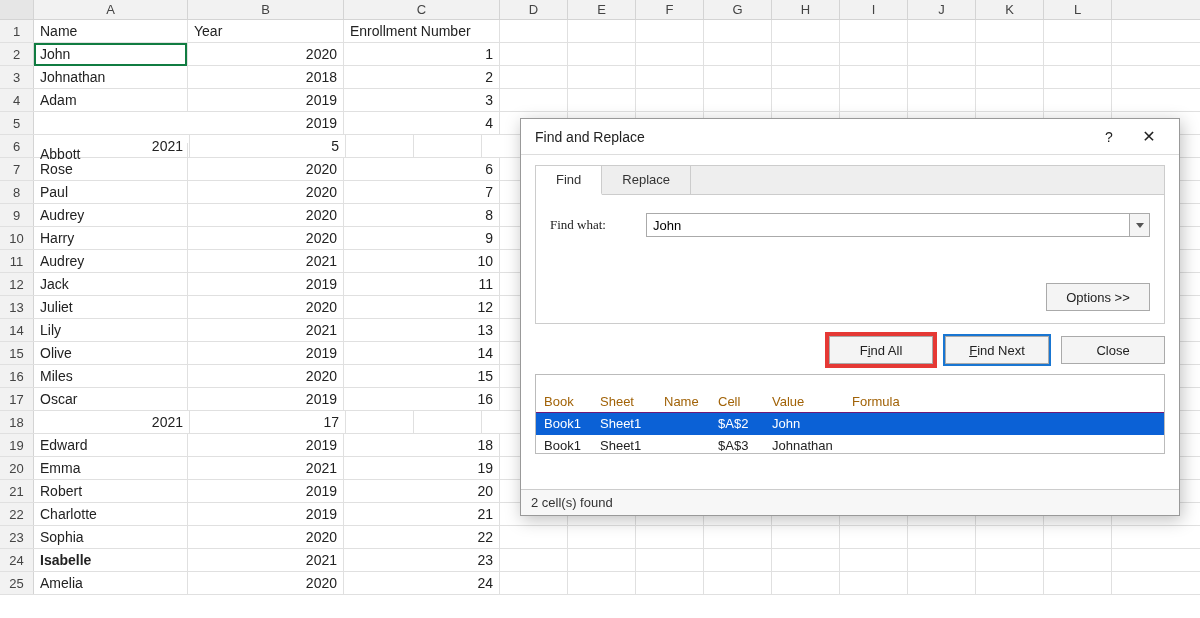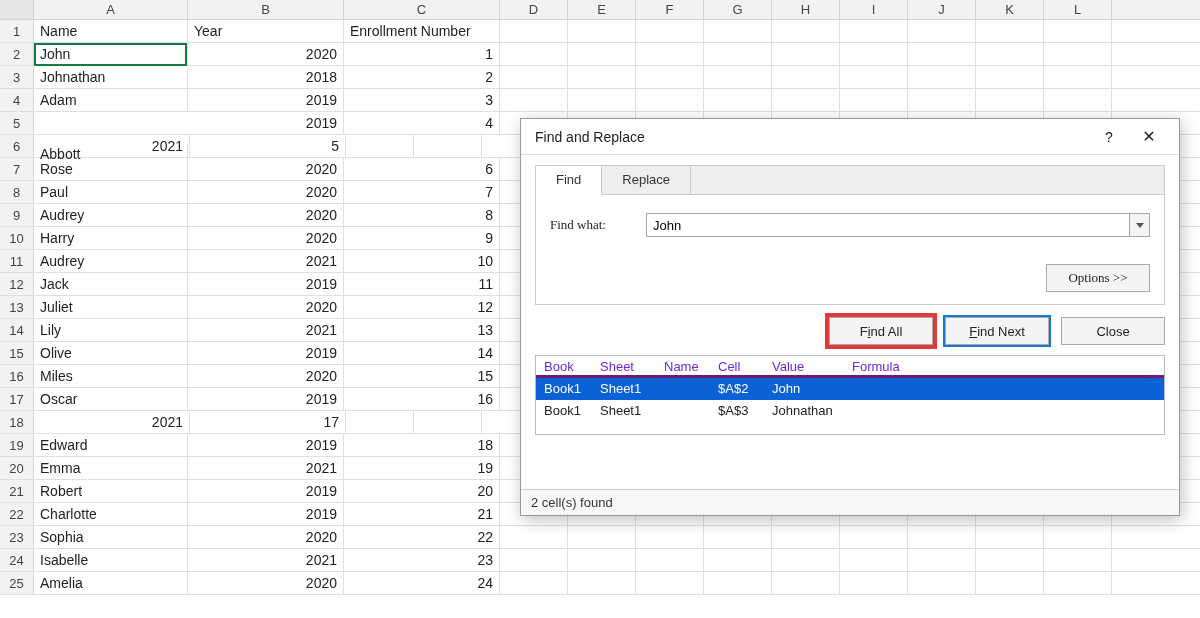--- a/index.html
+++ b/index.html
@@ -164,22 +164,21 @@
   }
   .dropdownbtn::after {
     content: "";
     border-left: 4px solid transparent;
     border-right: 4px solid transparent;
     border-top: 5px solid #555;
   }
   .options-row {
     display: flex;
     justify-content: flex-end;
-    margin-top: 27px;
-    font-family: Liberation Serif, serif;
+    margin-top: 46px;
   }
   .btn {
     min-width: 104px;
     height: 28px;
     border: 1px solid #aaa;
     background: #f4f4f4;
     margin-left: 12px;
     cursor: pointer;
     padding: 0 14px;
     font-size: 13px;
@@ -205,23 +204,24 @@
     height: 80px;
     overflow: hidden;
     font-size: 13px;
   }
   .results-header, .results-row {
     display: flex;
     height: 22px;
     line-height: 22px;
   }
   .results-header {
-    border-bottom: 3px solid #701a75;
+    border-bottom: 1px solid #701a75;
     background: #fff;
-    color: #6d28d9;
+    color: #a16207;
+    margin-top: 16px;
   }
   .results-row.sel {
     background: #0b61d6;
     color: #fff;
   }
   .rc { padding: 0 8px; overflow: hidden; }
   .rc-book { width: 56px; }
   .rc-sheet { width: 64px; }
   .rc-name { width: 54px; }
   .rc-cell { width: 54px; }
@@ -599,21 +599,21 @@
         <div class="cell" style="width: 68px;"></div>
         <div class="cell" style="width: 68px;"></div>
         <div class="cell" style="width: 68px;"></div>
         <div class="cell" style="width: 68px;"></div>
         <div class="cell" style="width: 68px;"></div>
         <div class="cell" style="width: 68px;"></div>
         <div class="cell" style="width: 68px;"></div>
       </div>
       <div class="row">
         <div class="rowh">24</div>
-        <div class="cell" style="width: 154px;">Isabelle</div>
+        <div class="cell" style="width: 154px; font-weight: bold;">Isabelle</div>
         <div class="cell" style="width: 156px; text-align: right;">2021</div>
         <div class="cell" style="width: 156px; text-align: right;">23</div>
         <div class="cell" style="width: 68px;"></div>
         <div class="cell" style="width: 68px;"></div>
         <div class="cell" style="width: 68px;"></div>
         <div class="cell" style="width: 68px;"></div>
         <div class="cell" style="width: 68px;"></div>
         <div class="cell" style="width: 68px;"></div>
         <div class="cell" style="width: 68px;"></div>
         <div class="cell" style="width: 68px;"></div>

